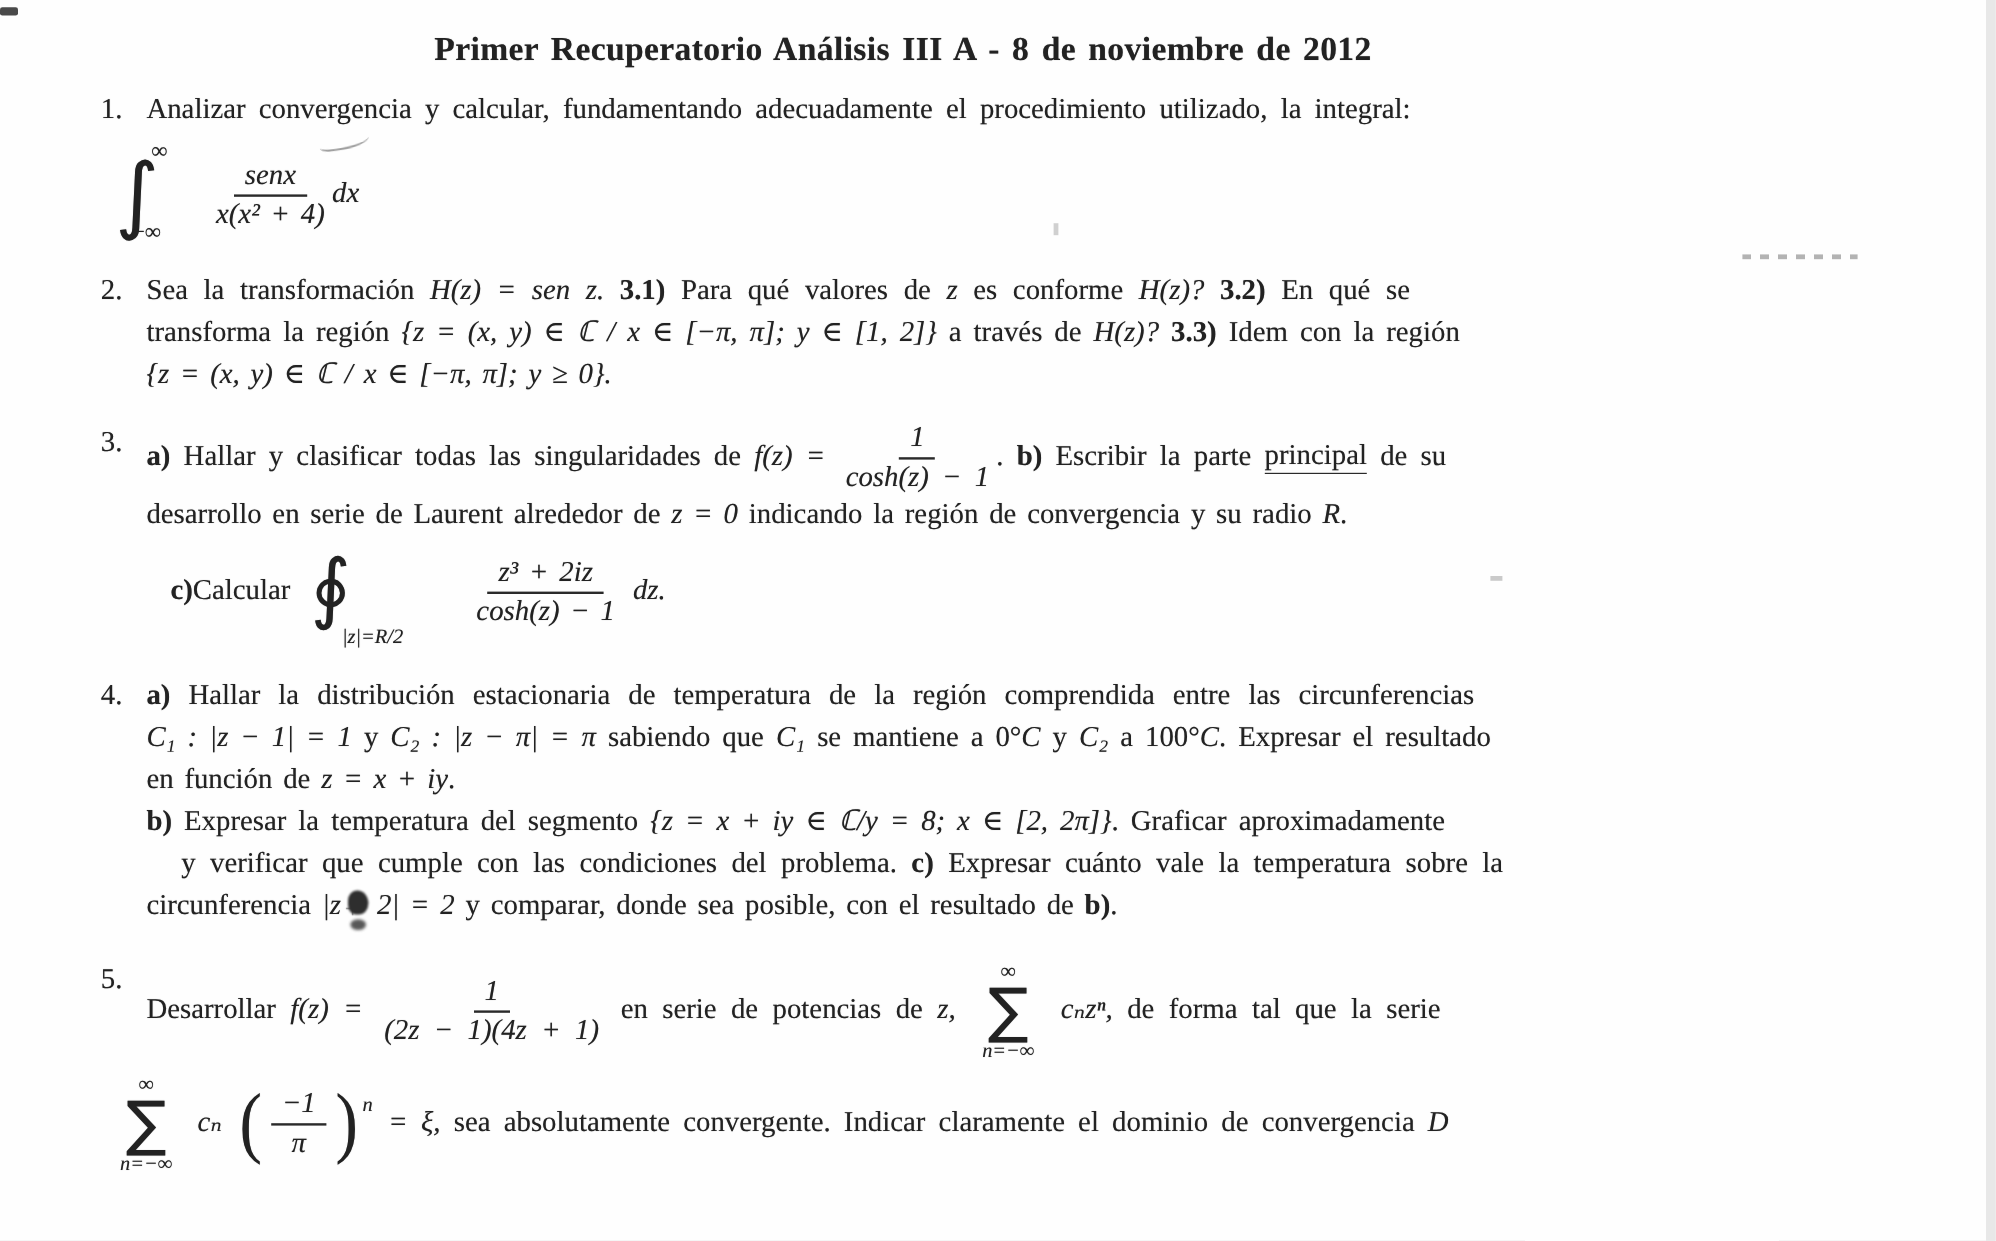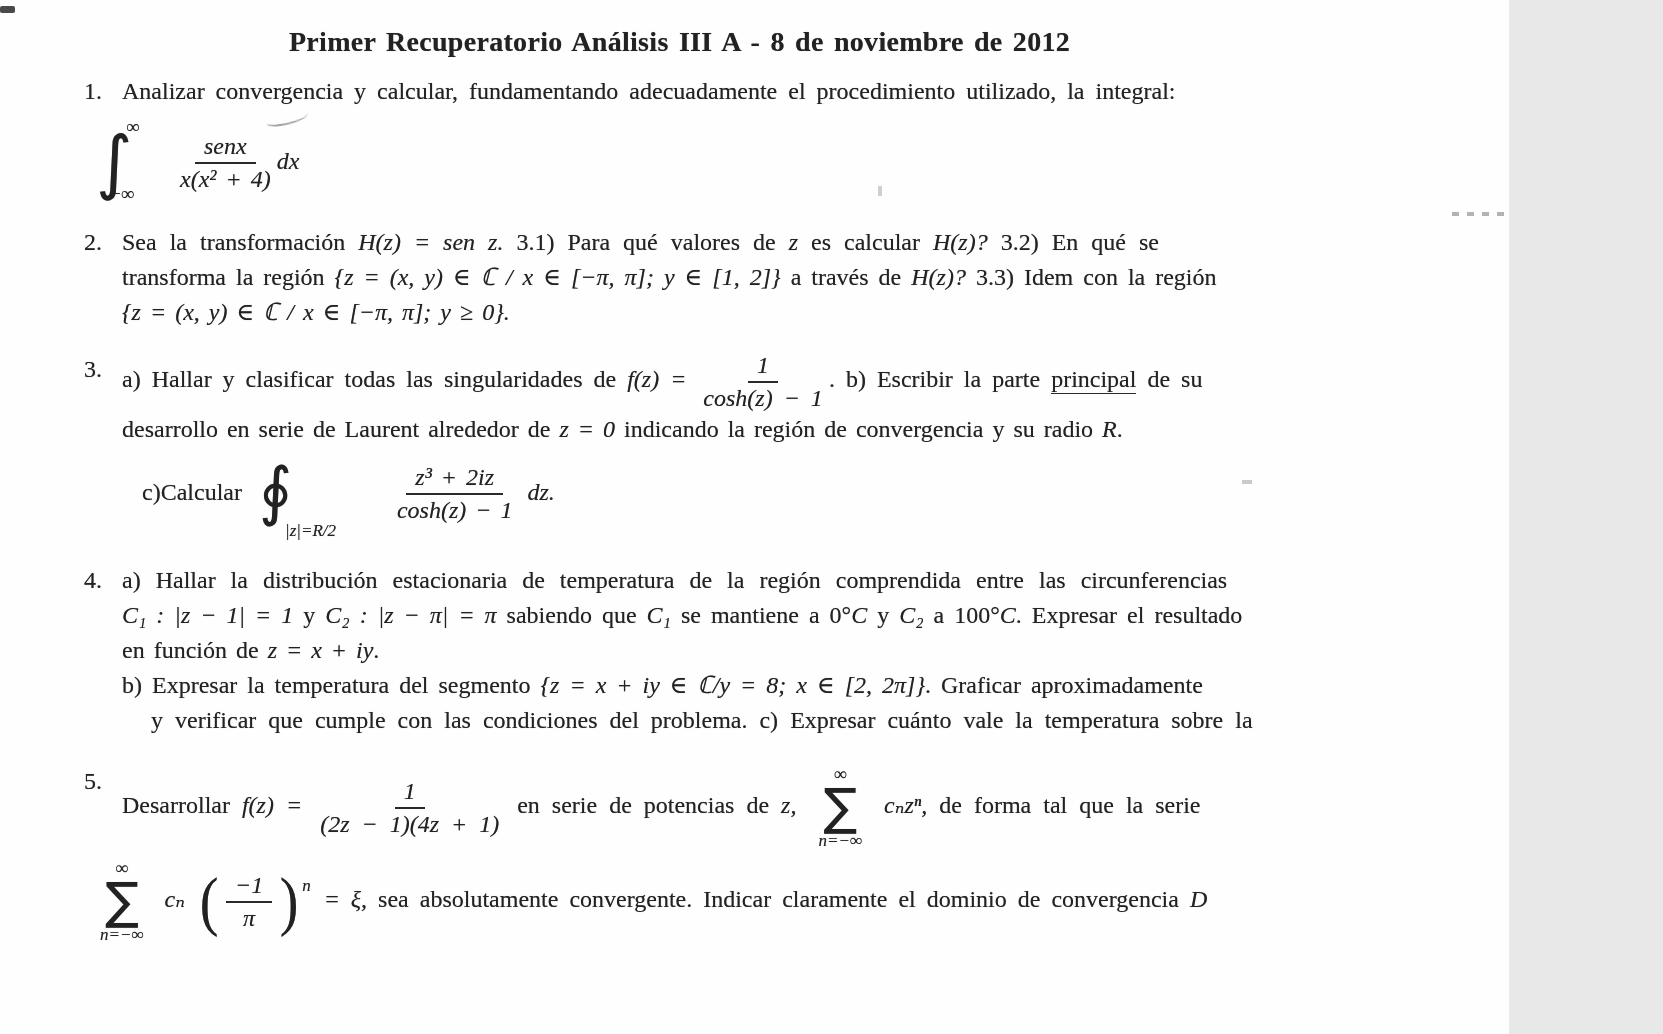--- a/index.html
+++ b/index.html
@@ -1,18 +1,18 @@
 <!DOCTYPE html>
 <html><head>
 <meta charset="utf-8">
 <style>
   html,body{margin:0;padding:0;background:#e8e8e8;}
   .page{
     position:relative;
-    width:1509px;height:1034px;
+    width:1655px;height:1034px;
     background:#fefefe;
     overflow:hidden;
     font-family:"Liberation Serif","DejaVu Serif",serif;
     color:#222;
     text-shadow:0 0 0.7px rgba(50,50,50,.55);
   }
   .title{
     padding-top:26px;
     margin-right:150px;
     text-align:center;
@@ -39,21 +39,21 @@
   #p4 .line:nth-child(1){word-spacing:9px;}
   #p4 .line:nth-child(2){word-spacing:4px;}
   #p4 .line:nth-child(4){word-spacing:4px;}
   #p4 .line:nth-child(5){word-spacing:6px;margin-left:29px;}
   #p5{margin-top:26px;}
   #p5 .line:nth-child(1){word-spacing:6px;}
   #p5 .line:nth-child(2){margin-left:-32px;margin-top:6px;word-spacing:5px;}
 
   
   .m{font-style:italic;}
-  .b{font-weight:normal;text-align:right;}
+  .b{font-weight:bold;text-align:right;}
   .u{border-bottom:1.8px solid #2a2a2a;padding-bottom:1px;}
 
   
   .frac{
     display:inline-flex;flex-direction:column;align-items:center;
     vertical-align:middle;margin:0 6px;line-height:1.12;text-align:left;
   }
   .frac .num{border-bottom:2px solid #2a2a2a;padding:0 9px 2px;}
   .frac .den{padding-top:2px;}
 
@@ -115,21 +115,21 @@
       <div class="line"><span class="int"><span class="g">∫</span><span class="up">∞</span><span class="lo">−∞</span></span><span class="frac m">
             <span class="num">senx</span>
             <span class="den">x(x² + 4)</span>
           </span><span class="m">dx</span></div>
     </div>
   </div>
 
   <div class="problem" id="p2">
     <span class="pnum">2.</span>
     <div class="content">
-      <div class="line"><span>Sea la transformación </span><span class="m">H(z) = sen z.</span><span> </span><span class="b">3.1)</span><span> Para qué valores de </span><span class="m">z</span><span> es calcular </span><span class="m">H(z)?</span><span> </span><span class="b">3.2)</span><span> En qué se</span></div>
+      <div class="line"><span>Sea la transformación </span><span class="m">H(z) = sen z.</span><span> </span><span class="b">3.1)</span><span> Para qué valores de </span><span class="m">z</span><span> es conforme </span><span class="m">H(z)?</span><span> </span><span class="b">3.2)</span><span> En qué se</span></div>
       <div class="line"><span>transforma la región </span><span class="m">{z = (x, y) ∈ ℂ / x ∈ [−π, π]; y ∈ [1, 2]}</span><span> a través de </span><span class="m">H(z)?</span><span> </span><span class="b">3.3)</span><span> Idem con la región</span></div>
       <div class="line"><span class="m">{z = (x, y) ∈ ℂ / x ∈ [−π, π]; y ≥ 0}.</span></div>
     </div>
   </div>
 
   <div class="problem" id="p3">
     <span class="pnum">3.</span>
     <div class="content">
       <div class="line"><span class="b">a)</span><span> Hallar y clasificar todas las singularidades de </span><span class="m">f(z) = </span><span class="frac m">
             <span class="num">1</span>
@@ -144,20 +144,21 @@
   </div>
 
   <div class="problem" id="p4">
     <span class="pnum">4.</span>
     <div class="content">
       <div class="line"><span class="b">a)</span><span> Hallar la distribución estacionaria de temperatura de la región comprendida entre las circunferencias</span></div>
       <div class="line"><span class="m">C₁ : |z − 1| = 1</span><span> y </span><span class="m">C₂ : |z − π| = π</span><span> sabiendo que </span><span class="m">C₁</span><span> se mantiene a 0°</span><span class="m">C</span><span> y </span><span class="m">C₂</span><span> a 100°</span><span class="m">C</span><span>. Expresar el resultado</span></div>
       <div class="line"><span>en función de </span><span class="m">z = x + iy</span><span>.</span></div>
       <div class="line"><span class="b">b)</span><span> Expresar la temperatura del segmento </span><span class="m">{z = x + iy ∈ ℂ/y = 8; x ∈ [2, 2π]}</span><span>. Graficar aproximadamente</span></div>
       <div class="line"><span>y verificar que cumple con las condiciones del problema. </span><span class="b">c)</span><span> Expresar cuánto vale la temperatura sobre la</span></div>
+      <div class="line"><span>circunferencia </span><span class="m">|z</span><span class="smudge">+</span><span class="m">2| = 2</span><span> y comparar, donde sea posible, con el resultado de </span><span class="b">b)</span><span>.</span></div>
     </div>
   </div>
 
   <div class="problem" id="p5">
     <span class="pnum">5.</span>
     <div class="content">
       <div class="line"><span>Desarrollar </span><span class="m">f(z) = </span><span class="frac m">
             <span class="num">1</span>
             <span class="den">(2z − 1)(4z + 1)</span>
           </span><span> en serie de potencias de </span><span class="m">z,</span><span> </span><span class="sum">

